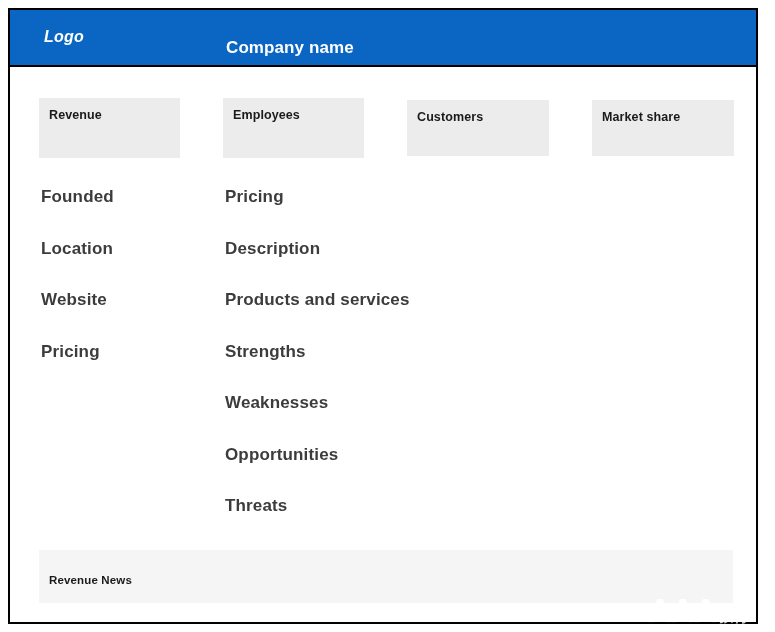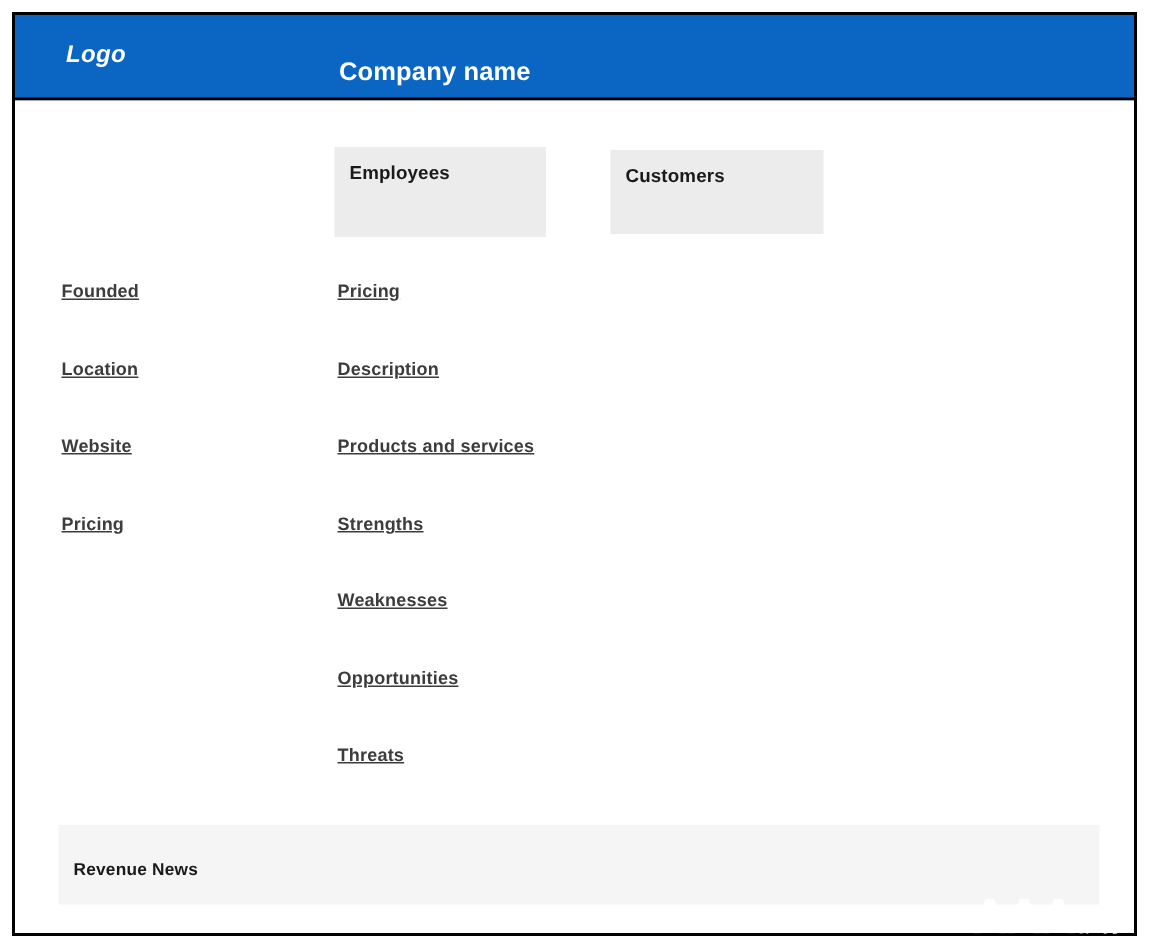--- a/index.html
+++ b/index.html
@@ -89,26 +89,25 @@
     white-space: nowrap;
   }
   #card-revenue      { left: 29px;  top: 31px; width: 141px; height: 60px; }
   #card-employees    { left: 213px; top: 31px; width: 141px; height: 60px; text-align: center; }
   #card-customers    { left: 397px; top: 33px; width: 142px; height: 56px; }
   #card-market-share { left: 582px; top: 33px; width: 142px; height: 56px; }
 
   
   .field-label {
     position: absolute;
-    font-size: 12px;
+    font-size: 17px;
     font-weight: bold;
     color: #3c3c3c;
     letter-spacing: 0.15px;
     white-space: nowrap;
-    text-decoration: underline;
   }
   .col-left   { left: 31px; }
   .col-middle { left: 215px; }
 
   
   #recent-news-band {
     position: absolute;
     left: 29px;
     top: 483px;
     width: 694px;
@@ -160,29 +159,35 @@
 
 <div id="frame">
 
   <div id="header">
     <div id="logo-text">Logo</div>
     <div id="company-title">Company name</div>
   </div>
 
   <div id="body-area">
 
+    <div class="stat-card" id="card-revenue">
+      <div class="stat-label">Revenue</div>
+    </div>
 
     <div class="stat-card" id="card-employees">
       <div class="stat-label">Employees</div>
     </div>
 
     <div class="stat-card" id="card-customers">
       <div class="stat-label">Customers</div>
     </div>
 
+    <div class="stat-card" id="card-market-share">
+      <div class="stat-label">Market share</div>
+    </div>
 
     <div class="field-label col-left" style="top:120px;">Founded</div>
     <div class="field-label col-left" style="top:172px;">Location</div>
     <div class="field-label col-left" style="top:223px;">Website</div>
     <div class="field-label col-left" style="top:275px;">Pricing</div>
 
     <div class="field-label col-middle" style="top:120px;">Pricing</div>
     <div class="field-label col-middle" style="top:172px;">Description</div>
     <div class="field-label col-middle" style="top:223px;">Products and services</div>
     <div class="field-label col-middle" style="top:275px;">Strengths</div>

